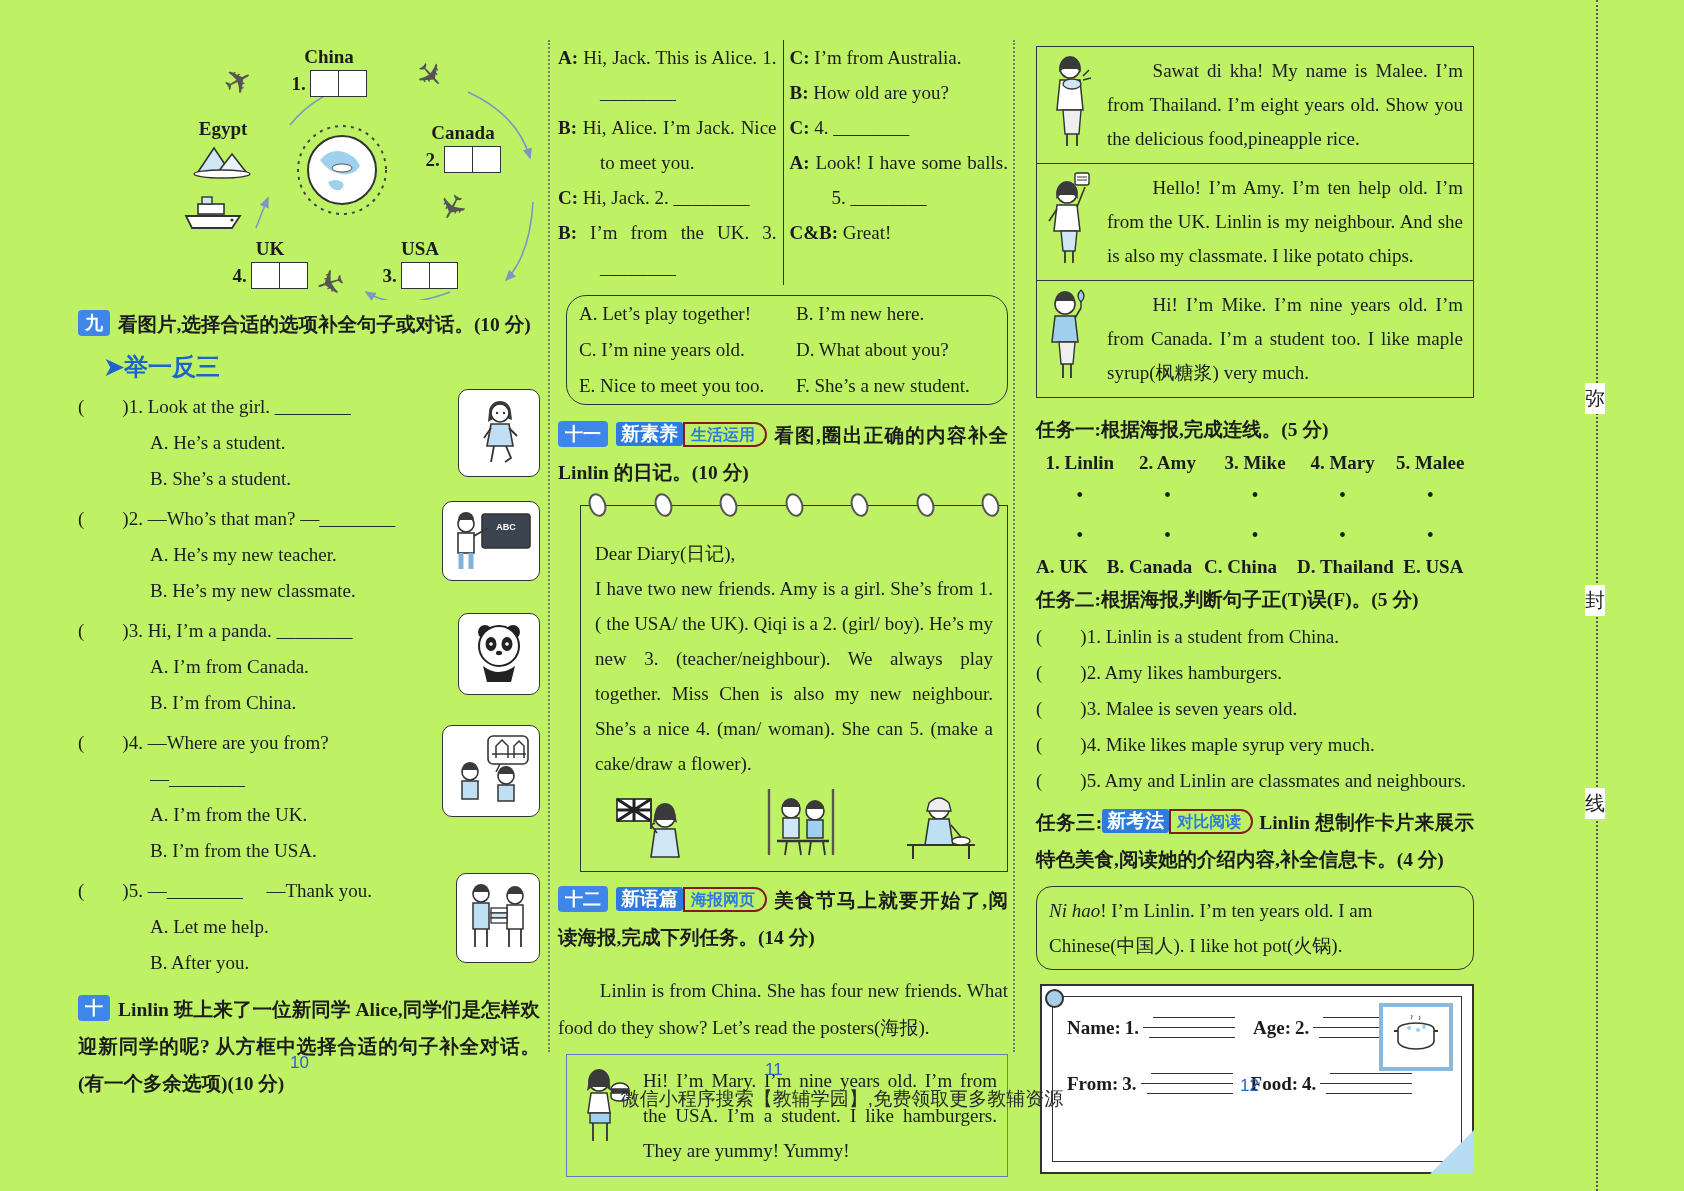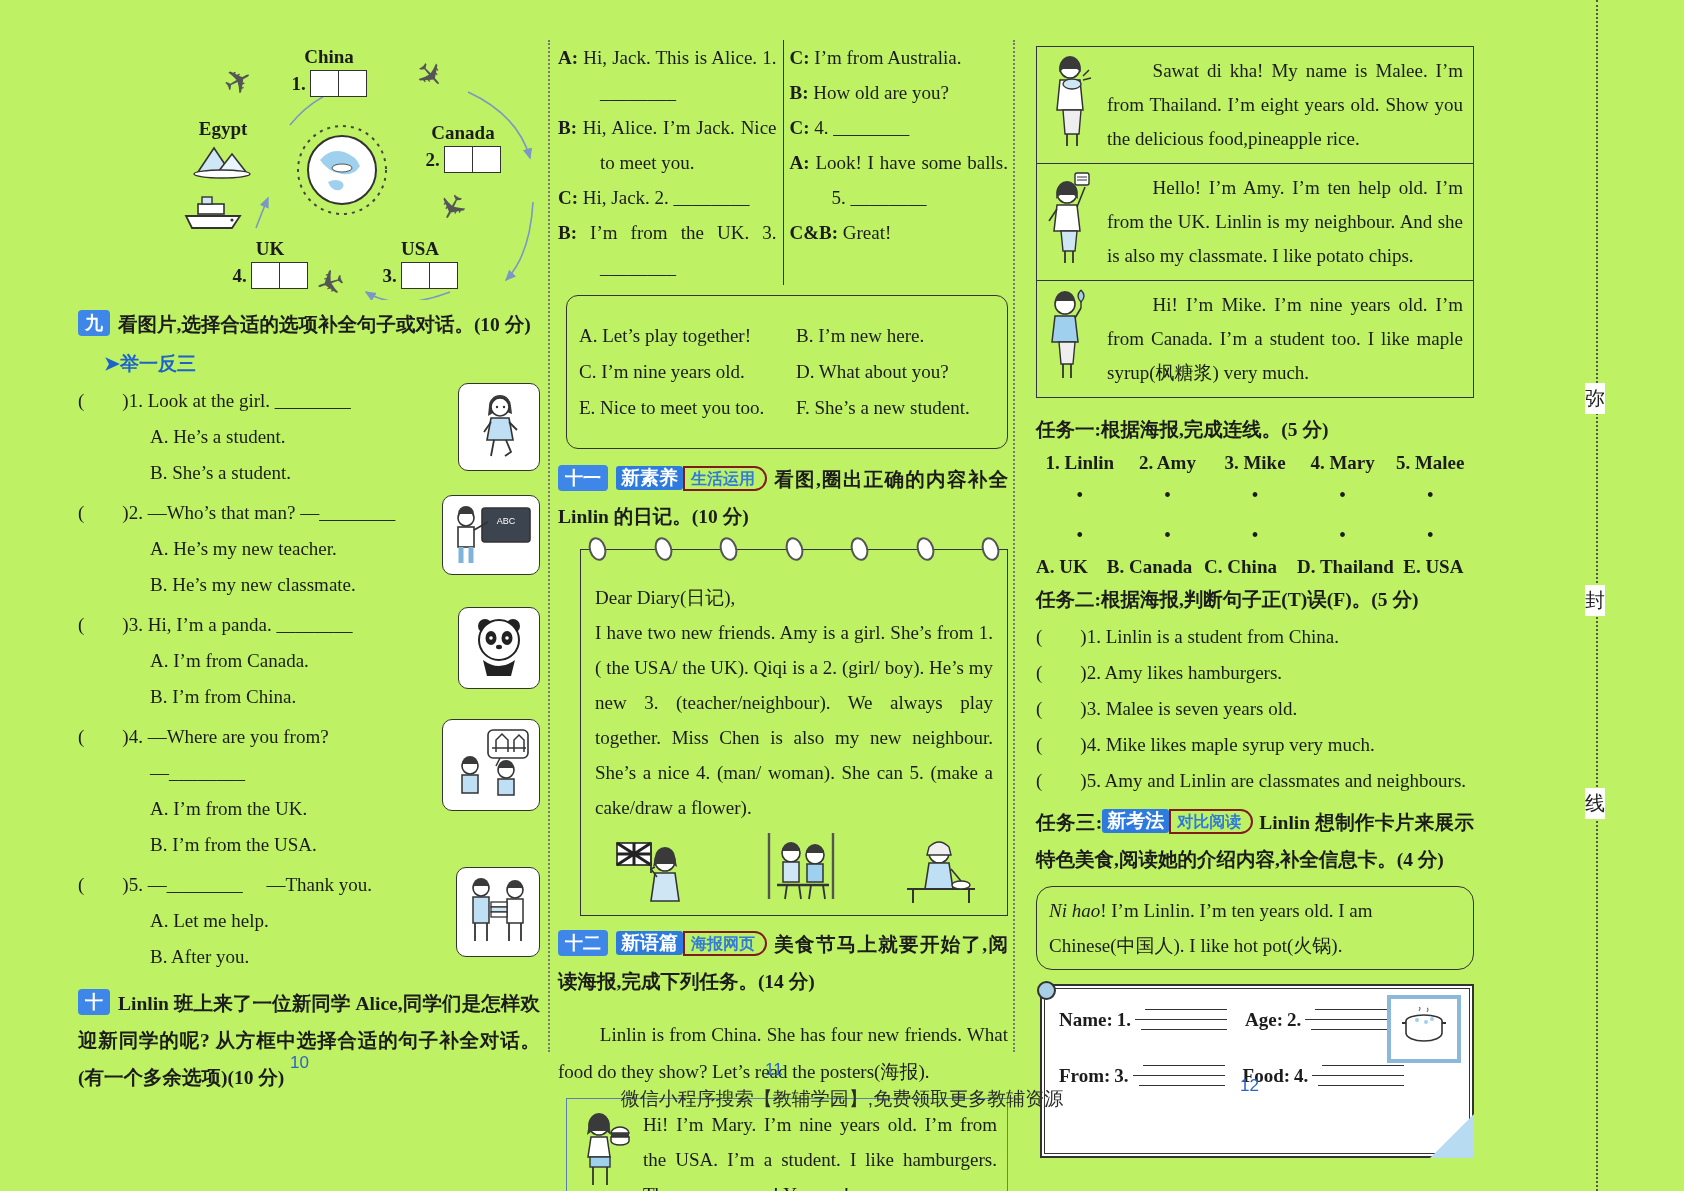--- a/index.html
+++ b/index.html
@@ -22,44 +22,44 @@
              font-weight:bold;font-size:18px;line-height:26px;font-family:"Liberation Sans",sans-serif;
              vertical-align:2px;margin-right:8px;}
   .tag-solid{display:inline-block;background:#2f7bdd;color:#fff;border-radius:3px;padding:0 5px;
              font-weight:bold;font-size:19px;line-height:24px;font-family:"Liberation Sans",sans-serif;
              vertical-align:2px;}
   .tag-pill{display:inline-block;border:2px solid #7f1d1d;color:#2f7bdd;border-radius:0 13px 13px 0;
             padding:0 10px 0 6px;font-weight:bold;font-size:16px;line-height:21px;
             font-family:"Liberation Sans",sans-serif;vertical-align:2px;margin-right:6px;}
   .sec-title{font-weight:bold;font-size:19.5px;}
   .sec-p{line-height:37px;text-align:justify;margin:0;}
-  .hint{color:#1d63cc;font-weight:bold;font-size:19px;margin:8px 0 6px 26px;
+  .hint{color:#1d63cc;font-weight:bold;font-size:24px;margin:8px 0 6px 26px;
         font-family:"Liberation Sans",sans-serif;}
   
   .diagram{position:relative;height:270px;margin-bottom:6px;}
   .diagram .cty{position:absolute;text-align:center;font-weight:bold;font-size:19px;}
   .boxrow{display:flex;align-items:center;justify-content:center;margin-top:2px;font-weight:bold;}
   .twobox{display:inline-flex;margin-left:4px;}
   .twobox i{display:block;width:27px;height:25px;border:1.6px solid #333;background:#fff;}
   .twobox i + i{border-left:none;}
   .plane{position:absolute;font-family:"DejaVu Sans",sans-serif;font-size:34px;color:#555;line-height:1;}
   
   .q{display:flex;margin-bottom:4px;}
   .q-text{flex:1;line-height:36px;}
   .q-stem{white-space:normal;}
   .q-opt{padding-left:72px;}
   .q-img{border:1.6px solid #333;border-radius:10px;background:#fff;flex:none;align-self:flex-start;
-         display:flex;align-items:center;justify-content:center;margin-left:20px;}
+         display:flex;align-items:center;justify-content:center;margin-left:20px;font-weight:bold;}
   
   .dialog{display:flex;line-height:35px;}
   .dlg-col{flex:1;text-align:justify;}
   .dlg-divider{width:0;border-left:1.6px solid #333;margin:0 6px;}
   .dlg-line{padding-left:42px;text-indent:-42px;}
   .sp{font-weight:bold;}
-  .optbox{border:1.8px solid #333;border-radius:12px;padding:22px 12px;margin:10px 0 12px 8px;
+  .optbox{border:1.8px solid #333;border-radius:20px;padding:0 12px;margin:10px 0 12px 8px;
           display:grid;grid-template-columns:1.05fr 1fr;column-gap:8px;line-height:36px;}
   
   .diary{position:relative;border:1.8px solid #333;margin:14px 0 10px 22px;padding:30px 14px 8px 14px;}
   .rings{position:absolute;top:-13px;left:8px;right:8px;display:flex;justify-content:space-between;}
   .ring{width:13px;height:20px;border:2.6px solid #555;border-radius:50%;transform:rotate(-18deg);background:#fff;}
   .diary-body{line-height:35px;text-align:justify;}
   .diary-pics{display:flex;justify-content:space-between;align-items:flex-end;margin-top:6px;padding:0 4px;}
   
   .mary{border:1.8px solid #5b7fb5;margin:8px 0 0 8px;padding:8px 10px;line-height:35px;text-align:justify;min-height:96px;}
   .mary .micon{float:left;margin:2px 8px 0 0;}
@@ -73,21 +73,21 @@
   .match-row{display:flex;margin-top:4px;}
   .match-row span{flex:1;text-align:center;font-weight:bold;}
   .dots-row{display:flex;margin:14px 0 0 0;}
   .dots-row span{flex:1;text-align:center;font-size:20px;line-height:14px;}
   .dots-row.second{margin-top:26px;}
   .optline{display:flex;margin:14px 0 4px 0;}
   .optline span{text-align:left;font-weight:bold;flex:1;}
   .tf{line-height:34px;padding-left:96px;text-indent:-96px;margin:2px 0;text-align:justify;}
   .nihao{border:1.8px solid #333;border-radius:16px;padding:6px 12px;line-height:35px;margin:8px 0 14px 0;}
   
-  .card{position:relative;border:2px solid #333;background:#fff;padding:2px;margin-left:4px;}
+  .card{position:relative;border:2px solid #333;background:#fff;padding:10px;margin-left:4px;}
   .card-inner{position:relative;border:1.4px solid #333;padding:18px 14px 26px 14px;min-height:120px;}
   .pin{position:absolute;left:-8px;top:-8px;width:15px;height:15px;border-radius:50%;
        background:#a9cfe6;border:2px solid #333;}
   .fieldrow{display:flex;align-items:center;margin-bottom:30px;font-weight:bold;}
   .fieldrow:last-child{margin-bottom:0;}
   .flabel{margin-right:4px;}
   .blank3{display:inline-block;width:92px;height:26px;position:relative;margin:0 18px 0 4px;}
   .blank3 b{position:absolute;left:0;right:0;height:0;border-top:1.6px solid #333;}
   .blank3 b:nth-child(1){top:2px;left:10px;}
   .blank3 b:nth-child(2){top:12px;}

